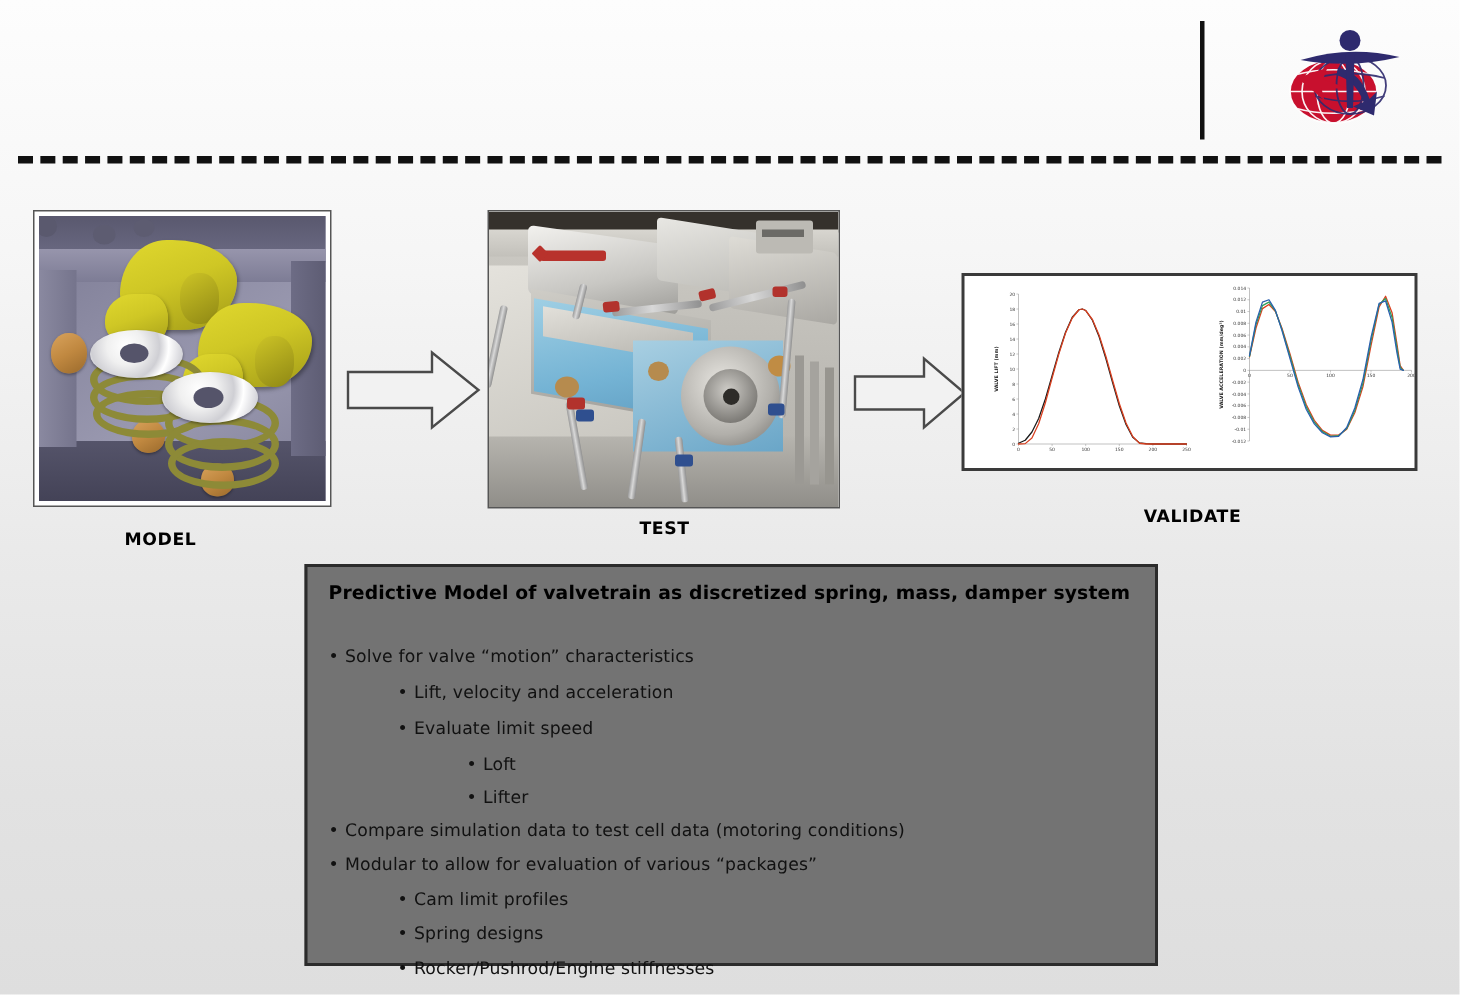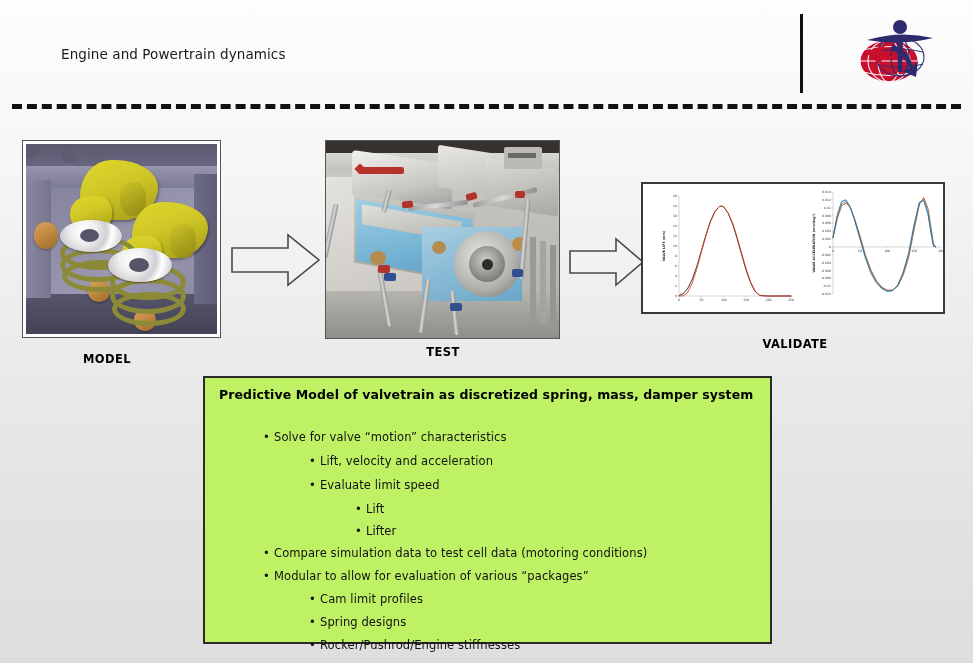--- a/index.html
+++ b/index.html
@@ -69,34 +69,33 @@
   
   #validate-frame{left:641px;top:182px;width:304px;height:132px;border:2px solid #3a3a3a;background:#fff;padding:0;}
   .mini-chart{position:absolute;top:0;height:132px;}
 
   
   .arrow{position:absolute;}
 
   
   #textbox{
     position:absolute;left:203px;top:376px;width:569px;height:268px;
-    background:#bef264;border:2px solid #2b2b2b;box-sizing:border-box;
+    background:#737373;border:2px solid #2b2b2b;box-sizing:border-box;
   }
   #tb-heading{
     position:absolute;left:14px;top:9px;
     font-size:12.5px;font-weight:bold;color:#000;letter-spacing:.1px;
   }
-  .tb-item{position:absolute;font-size:11.5px;color:#111;white-space:nowrap;letter-spacing:.1px;margin-left:44px;}
+  .tb-item{position:absolute;font-size:11.5px;color:#111;white-space:nowrap;letter-spacing:.1px;}
   .tb-item .bul{display:inline-block;width:11px;}
 </style>
 </head>
 <body>
 
 <div id="header">
-  <div id="subtitle">Engine and Powertrain dynamics</div>
   <div id="vbar"></div>
 
   <div id="logo">
     <svg width="96" height="78" viewBox="0 0 96 78">
       <ellipse cx="44" cy="47" rx="29" ry="21" fill="#c8102e"></ellipse>
       <g stroke="#ffffff" stroke-width="1.1" fill="none" opacity=".95">
         <ellipse cx="44" cy="47" rx="29" ry="21"></ellipse>
         <ellipse cx="44" cy="47" rx="11" ry="21"></ellipse>
         <ellipse cx="44" cy="47" rx="21" ry="21"></ellipse>
         <line x1="15" y1="47" x2="73" y2="47"></line>
@@ -327,21 +326,21 @@
 
 </div>
 <div class="caption" style="left:740px;top:337px;width:110px;">VALIDATE</div>
 
 <div id="textbox">
   <div id="tb-heading">Predictive Model of valvetrain as discretized spring, mass, damper system</div>
   <div id="tb-bullets">
       <div class="tb-item" style="left: 14px; top: 52px;"><span class="bul">•</span><span>Solve for valve “motion” characteristics</span></div>
       <div class="tb-item" style="left: 60px; top: 76px;"><span class="bul">•</span><span>Lift, velocity and acceleration</span></div>
       <div class="tb-item" style="left: 60px; top: 100px;"><span class="bul">•</span><span>Evaluate limit speed</span></div>
-      <div class="tb-item" style="left: 106px; top: 124px;"><span class="bul">•</span><span>Lift</span></div>
+      <div class="tb-item" style="left: 106px; top: 124px;"><span class="bul">•</span><span>Loft</span></div>
       <div class="tb-item" style="left: 106px; top: 146px;"><span class="bul">•</span><span>Lifter</span></div>
       <div class="tb-item" style="left: 14px; top: 168px;"><span class="bul">•</span><span>Compare simulation data to test cell data (motoring conditions)</span></div>
       <div class="tb-item" style="left: 14px; top: 191px;"><span class="bul">•</span><span>Modular to allow for evaluation of various “packages”</span></div>
       <div class="tb-item" style="left: 60px; top: 214px;"><span class="bul">•</span><span>Cam limit profiles</span></div>
       <div class="tb-item" style="left: 60px; top: 237px;"><span class="bul">•</span><span>Spring designs</span></div>
       <div class="tb-item" style="left: 60px; top: 260px;"><span class="bul">•</span><span>Rocker/Pushrod/Engine stiffnesses</span></div>
     </div>
 </div>
 
 </body></html>

